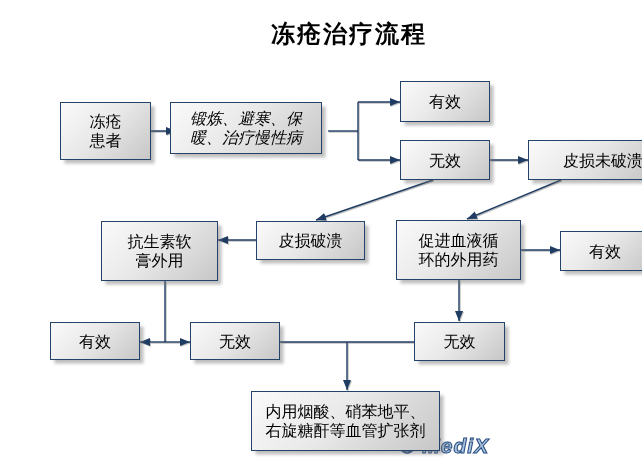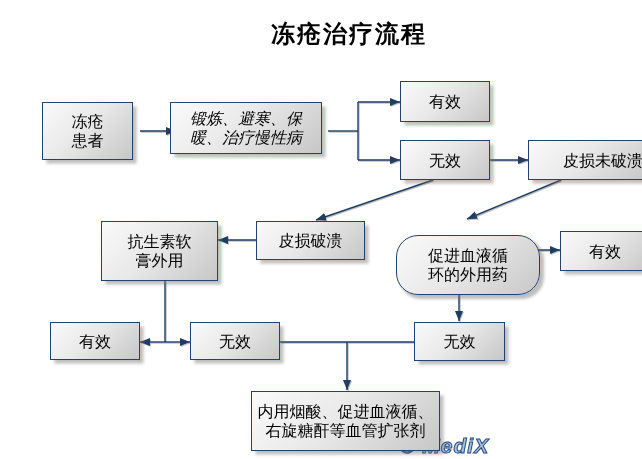--- a/index.html
+++ b/index.html
@@ -76,31 +76,31 @@
       <polyline points="493,250 532,250" fill="none" stroke="#1f3d63" stroke-width="1.4" marker-end="url(#arrow)"></polyline>
       <polyline points="431,280 431,321" fill="none" stroke="#1f3d63" stroke-width="1.4" marker-end="url(#arrow)"></polyline>
       <polyline points="137,281 137,342" fill="none" stroke="#1f3d63" stroke-width="1.4"></polyline>
       <polyline points="137,342 112,342" fill="none" stroke="#1f3d63" stroke-width="1.4" marker-end="url(#arrow)"></polyline>
       <polyline points="137,342 162,342" fill="none" stroke="#1f3d63" stroke-width="1.4" marker-end="url(#arrow)"></polyline>
       <polyline points="252,342 386,342" fill="none" stroke="#1f3d63" stroke-width="1.4"></polyline>
       <polyline points="319,342 319,390" fill="none" stroke="#1f3d63" stroke-width="1.4" marker-end="url(#arrow)"></polyline>
     </svg>
 
   <div id="watermark">© MediX</div>
-<div class="flow-node" style="left: 14px; top: 102px; width: 91px; height: 58px;">冻疮
+<div class="flow-node" style="left: 32px; top: 102px; width: 91px; height: 58px;">冻疮
 患者</div>
     <div class="flow-node" style="left: 142px; top: 102px; width: 152px; height: 52px; font-style: italic;">锻炼、避寒、保
 暖、治疗慢性病</div>
     <div class="flow-node" style="left: 372px; top: 81px; width: 90px; height: 41px;">有效</div>
     <div class="flow-node" style="left: 372px; top: 140px; width: 90px; height: 40px;">无效</div>
     <div class="flow-node" style="left: 500px; top: 140px; width: 122px; height: 40px; padding-left: 28px;">皮损未破溃</div>
     <div class="flow-node" style="left: 73px; top: 221px; width: 117px; height: 60px;">抗生素软
 膏外用</div>
     <div class="flow-node" style="left: 228px; top: 221px; width: 109px; height: 39px;">皮损破溃</div>
-    <div class="flow-node" style="left: 368px; top: 235px; width: 144px; height: 60px; border-radius: 22px;">促进血液循
+    <div class="flow-node" style="left: 368px; top: 220px; width: 125px; height: 60px;">促进血液循
 环的外用药</div>
     <div class="flow-node" style="left: 532px; top: 231px; width: 90px; height: 40px;">有效</div>
     <div class="flow-node" style="left: 22px; top: 322px; width: 90px; height: 38px;">有效</div>
     <div class="flow-node" style="left: 162px; top: 322px; width: 90px; height: 38px;">无效</div>
     <div class="flow-node" style="left: 386px; top: 322px; width: 91px; height: 39px;">无效</div>
-    <div class="flow-node" style="left: 223px; top: 391px; width: 189px; height: 60px;">内用烟酸、促进血液循、
+    <div class="flow-node" style="left: 223px; top: 391px; width: 189px; height: 60px;">内用烟酸、硝苯地平、
 右旋糖酐等血管扩张剂</div>
   </div>
 
 </body></html>

